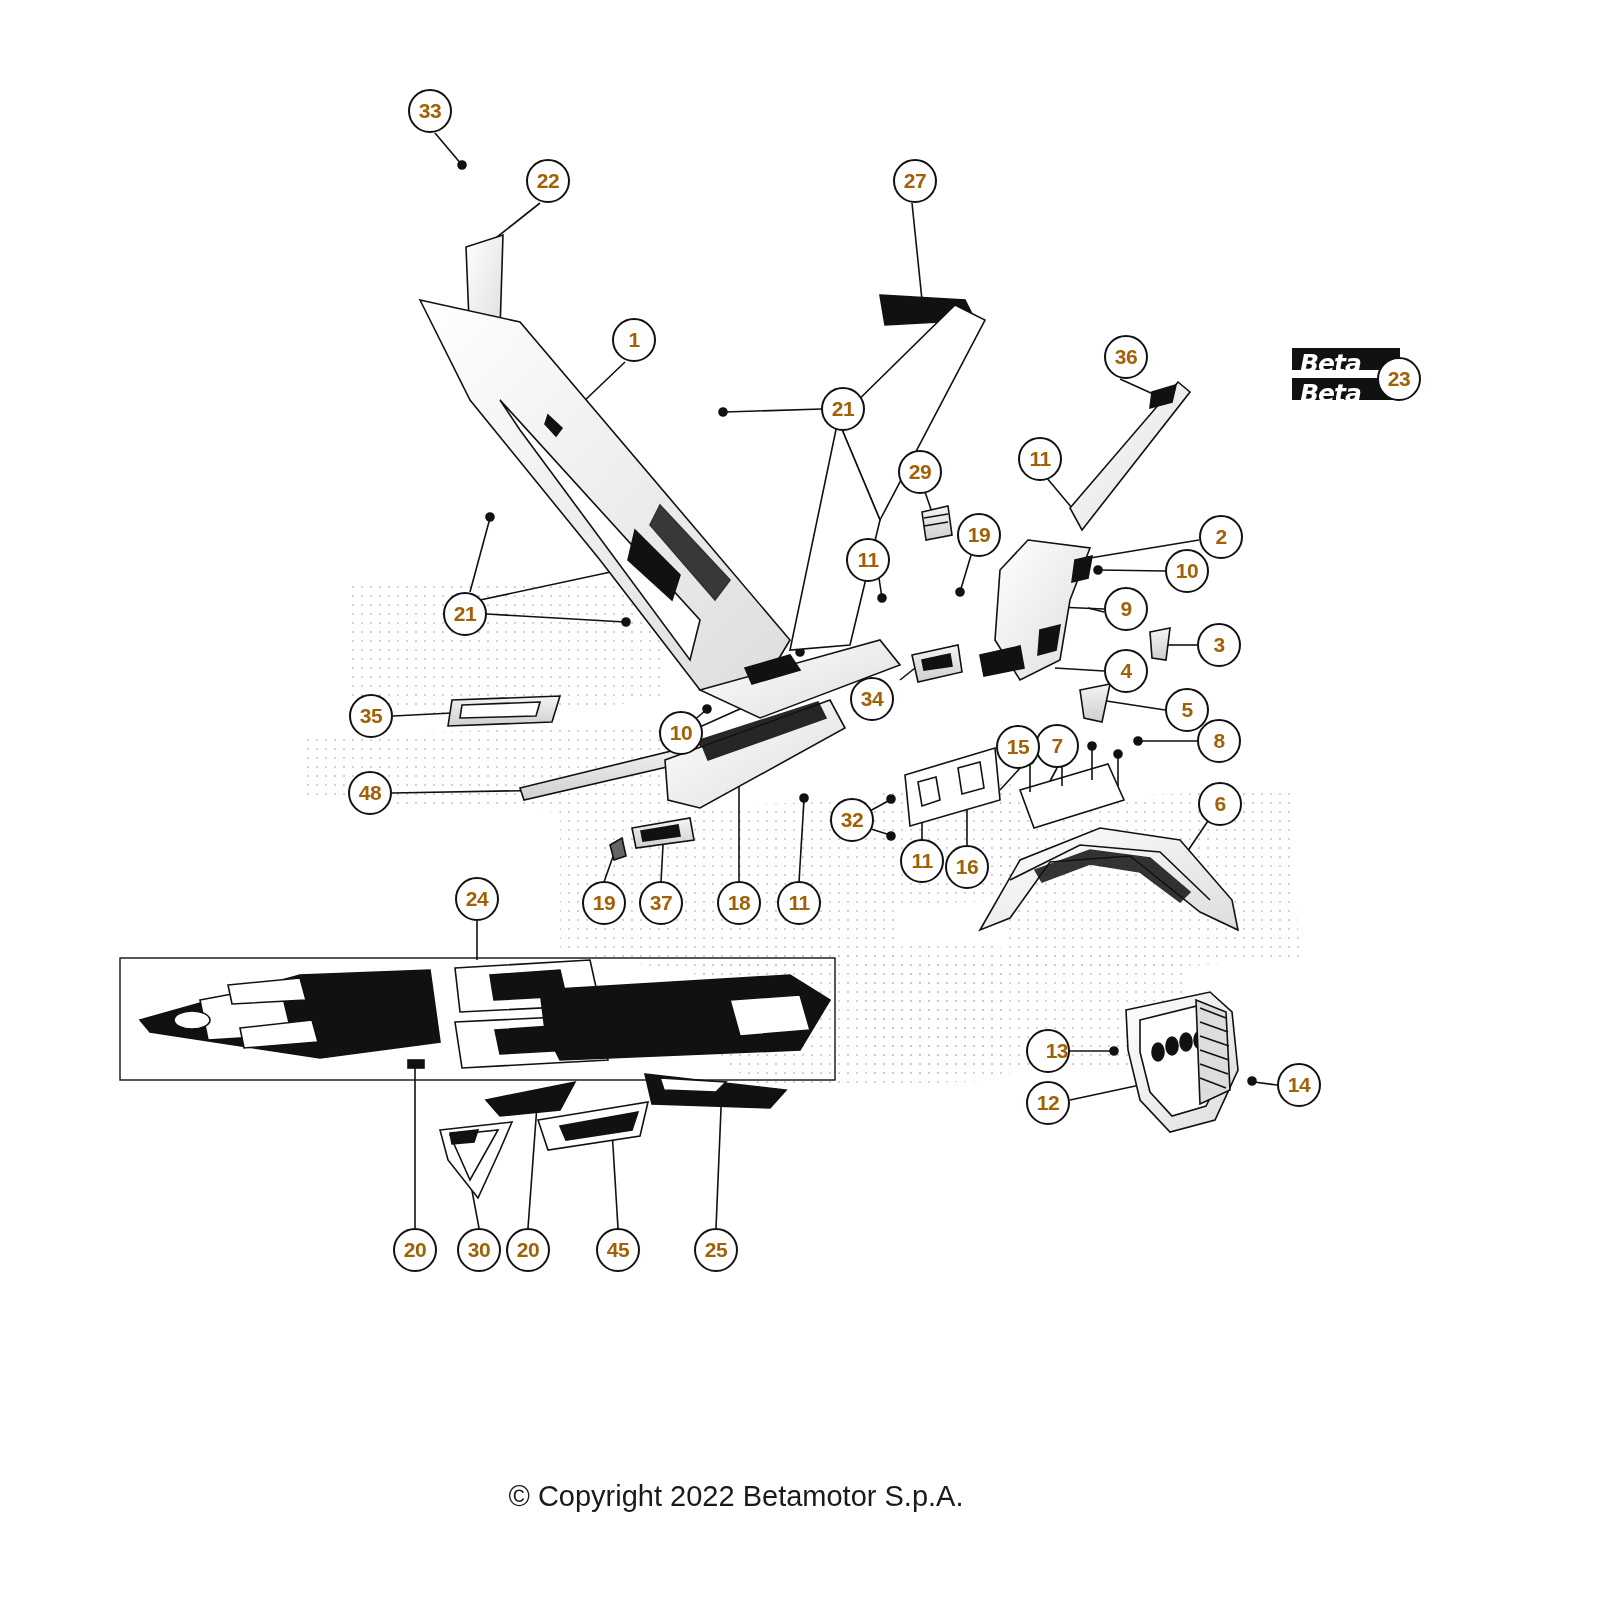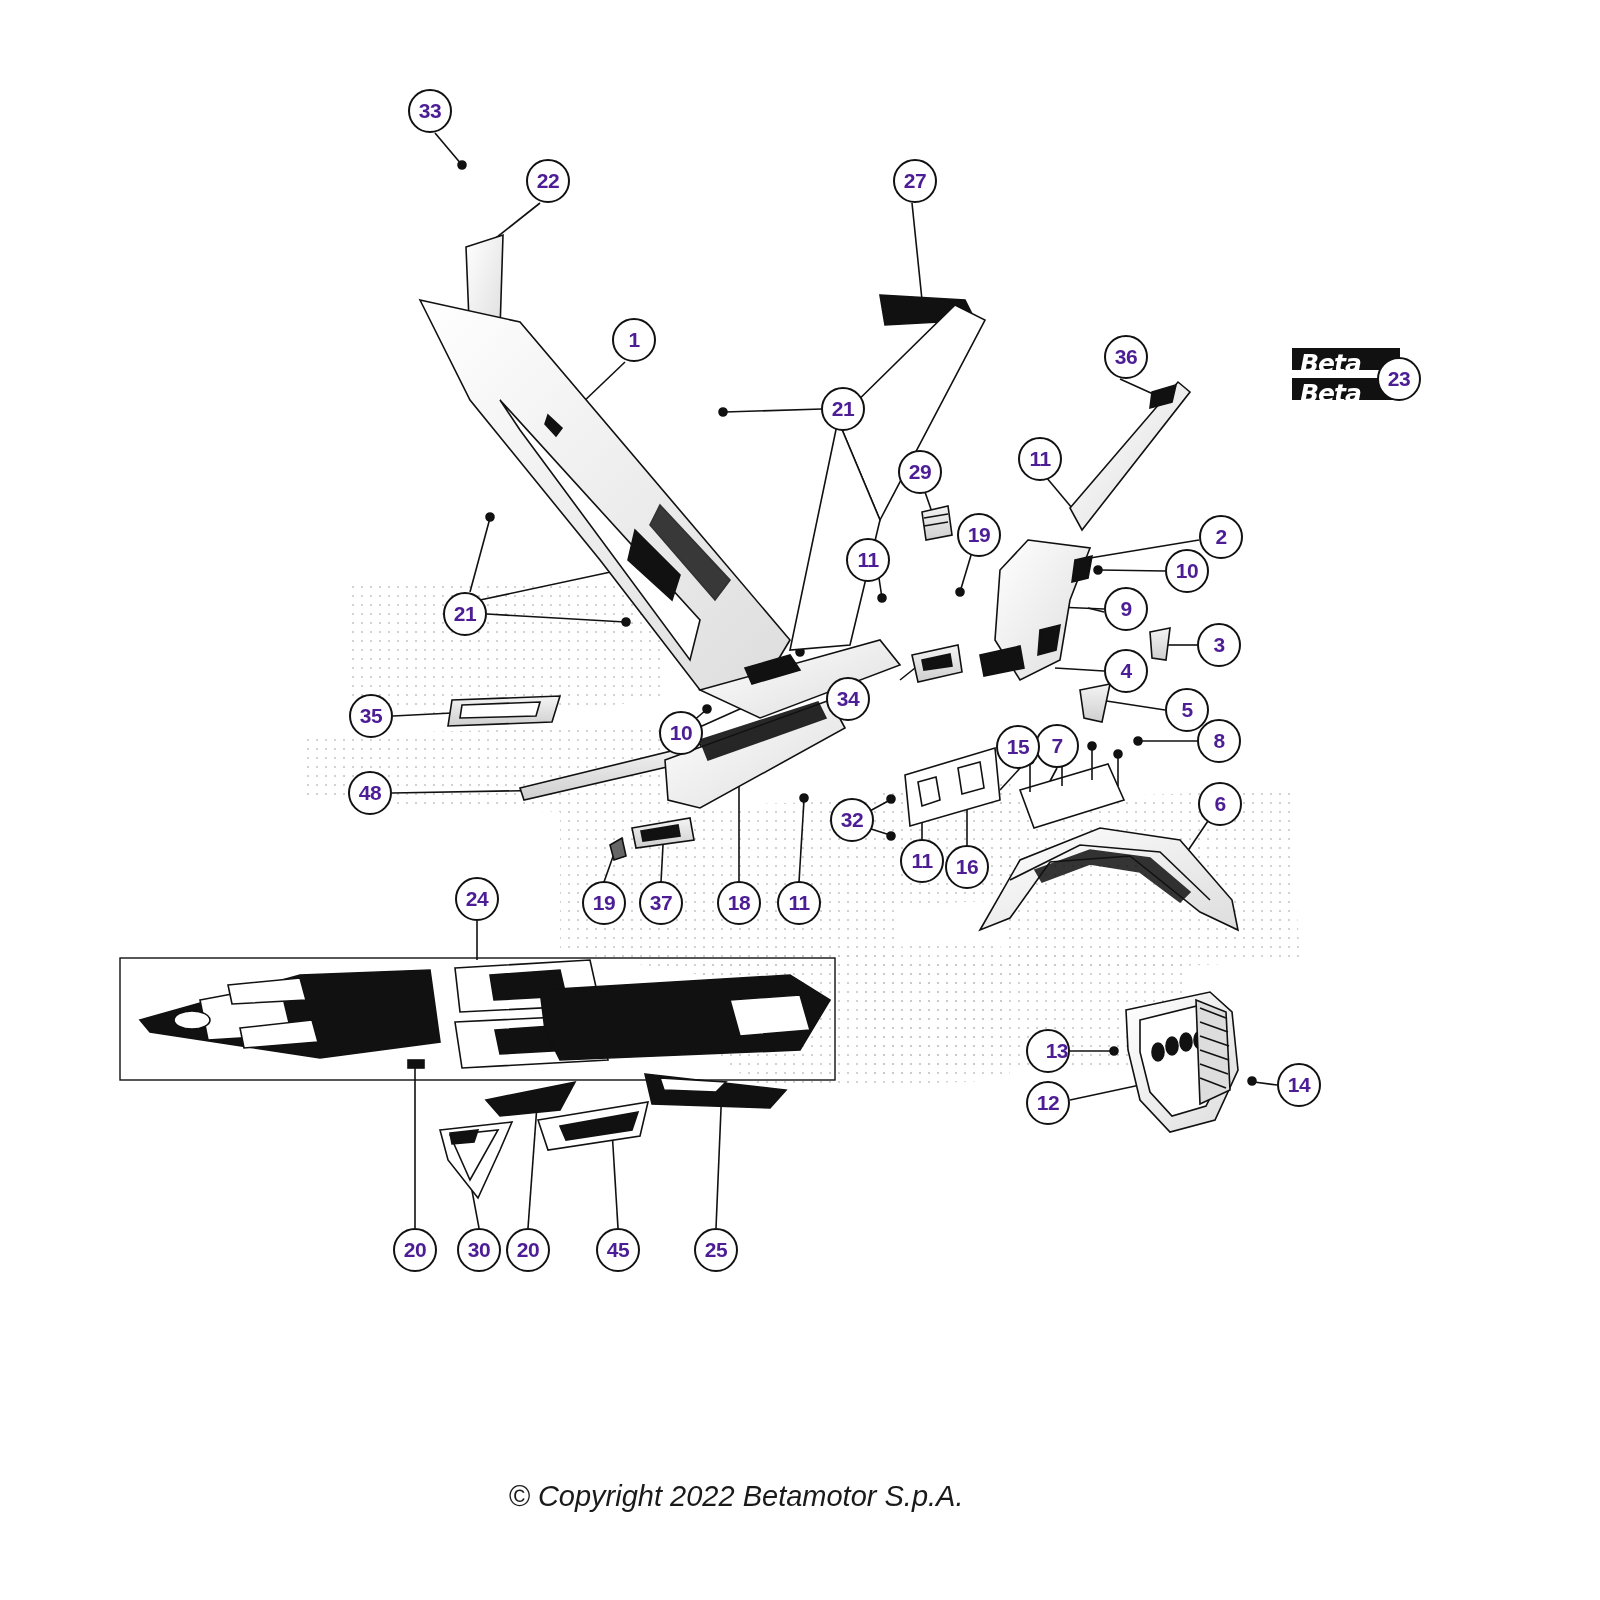--- a/index.html
+++ b/index.html
@@ -23,38 +23,37 @@
   }
   .callout {
     position: absolute;
     width: 44px;
     height: 44px;
     margin-left: -22px;
     margin-top: -22px;
     border: 2px solid #111111;
     border-radius: 50%;
     background: #ffffff;
-    color: #4c1d95;
+    color: #a16207;
     font-size: 21px;
     font-weight: bold;
     line-height: 40px;
     text-align: center;
     box-sizing: border-box;
     letter-spacing: -0.5px;
   }
   #copyright {
     position: absolute;
     left: 0;
     top: 1480px;
     width: 1472px;
     text-align: center;
     font-size: 29px;
     color: #1a1a1a;
     font-family: "Liberation Sans", sans-serif;
-    font-style: italic;
   }
   .badge-beta {
     position: absolute;
     font-family: "DejaVu Sans", sans-serif;
     font-weight: bold;
     font-style: italic;
     font-size: 25px;
     color: #0a0a0a;
     letter-spacing: -1px;
   }
@@ -329,19 +328,19 @@
   <div class="callout" style="left:477px;  top:899px;">24</div>
   <div class="callout" style="left:716px;  top:1250px;">25</div>
   <div class="callout" style="left:618px;  top:1250px;">45</div>
   <div class="callout" style="left:915px;  top:181px;">27</div>
   <div class="callout" style="left:370px;  top:793px;">48</div>
   <div class="callout" style="left:920px;  top:472px;">29</div>
   <div class="callout" style="left:479px;  top:1250px;">30</div>
   <div class="callout" style="left:528px;  top:1250px;">20</div>
   <div class="callout" style="left:852px;  top:820px;">32</div>
   <div class="callout" style="left:430px;  top:111px;">33</div>
-  <div class="callout" style="left:848px;  top:699px;">34</div>
+  <div class="callout" style="left:872px;  top:699px;">34</div>
   <div class="callout" style="left:371px;  top:716px;">35</div>
   <div class="callout" style="left:1126px; top:357px;">36</div>
   <div class="callout" style="left:661px;  top:903px;">37</div>
 
   <div id="copyright">© Copyright 2022 Betamotor S.p.A.</div>
 </div>
 
 </body></html>

